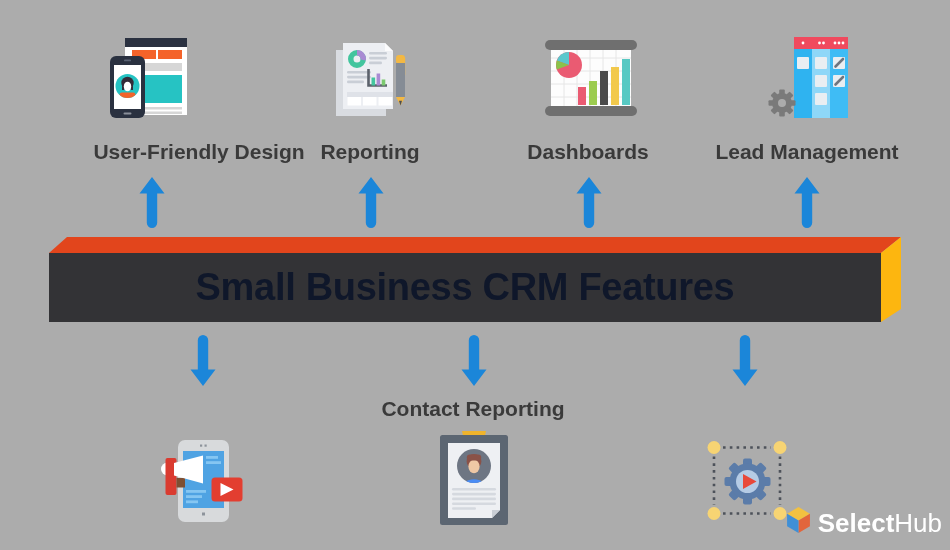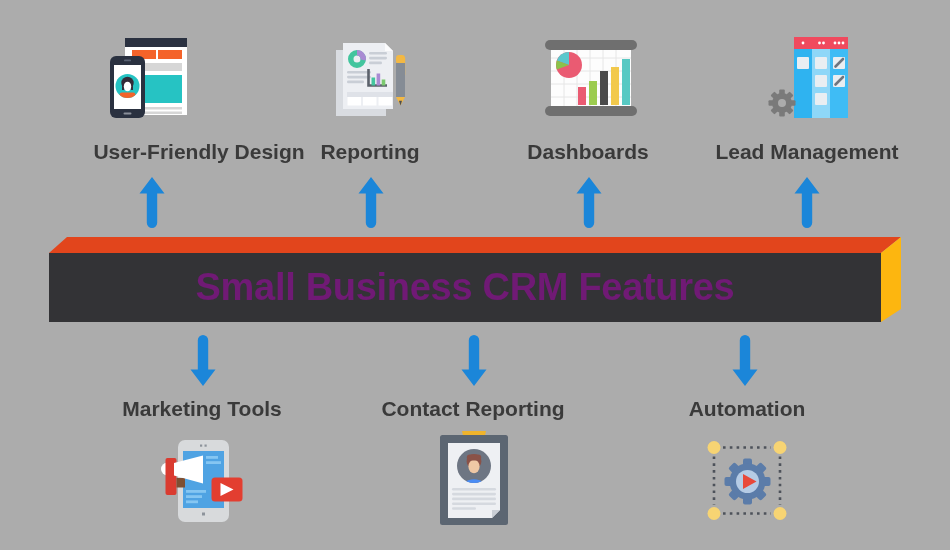--- a/index.html
+++ b/index.html
@@ -9,21 +9,21 @@
   .feat-label{position:absolute;transform:translateX(-50%);white-space:nowrap;
     font-size:21px;font-weight:bold;color:#3a3a3a;line-height:24px;}
 
   .icon-box{position:absolute;}
   .arrow{position:absolute;width:26px;height:52px;}
   .arrow.down svg{transform:rotate(180deg);}
 
   #banner-shape{position:absolute;left:0;top:228;}
   #banner-title{position:absolute;left:49px;top:253px;width:832px;height:69px;
     display:flex;align-items:center;justify-content:center;
-    font-size:38px;font-weight:800;color:#701a75;letter-spacing:-0.3px;white-space:nowrap;border-radius:24px;}
+    font-size:38px;font-weight:800;color:#0f172a;letter-spacing:-0.3px;white-space:nowrap;border-radius:24px;}
 
   #logo{position:absolute;right:8px;top:507px;display:flex;align-items:center;gap:7px;}
   #logo .logo-text{font-size:26px;color:#ffffff;line-height:30px;}
   #logo .logo-select{font-weight:800;}
   #logo .logo-hub{font-weight:400;}
 </style>
 </head>
 <body>
 
 <div id="stage">
@@ -205,23 +205,21 @@
     <svg width="26" height="52" viewBox="0 0 26 52">
         <path d="M13 0 L25.5 16.5 H18.2 V45.8 a5.2 5.2 0 0 1 -10.4 0 V16.5 H0.5 Z" fill="#1b86d9"></path>
       </svg>
   </div>
   <div class="arrow down" style="left:732px;top:334px;">
     <svg width="26" height="52" viewBox="0 0 26 52">
         <path d="M13 0 L25.5 16.5 H18.2 V45.8 a5.2 5.2 0 0 1 -10.4 0 V16.5 H0.5 Z" fill="#1b86d9"></path>
       </svg>
   </div>
 
-  <div class="feat-label" style="left:202px;top:397px;">Marketing Tools</div>
   <div class="feat-label" style="left:473px;top:397px;">Contact Reporting</div>
-  <div class="feat-label" style="left:747px;top:397px;">Automation</div>
 
   <div class="icon-box" style="left:159px;top:438px;width:84px;height:84px;">
     <svg width="84" height="84" viewBox="0 0 84 84">
       <rect x="19" y="2" width="51" height="82" rx="7" fill="#d8dadc"></rect>
       <rect x="41" y="6.5" width="2.2" height="2.2" fill="#8d939b"></rect>
       <rect x="45.5" y="6.5" width="2.2" height="2.2" fill="#8d939b"></rect>
       <rect x="24" y="13" width="41" height="57" fill="#4fa3e3"></rect>
       <rect x="47" y="18" width="12" height="2.8" fill="#85c6f2"></rect>
       <rect x="47" y="23.2" width="15" height="2.8" fill="#85c6f2"></rect>
       <rect x="27" y="52" width="20" height="2.8" fill="#85c6f2"></rect>
@@ -300,14 +298,24 @@
               <rect x="-4.5" y="-23" width="9" height="8" rx="2"></rect>
             </g>
           <circle cx="0" cy="0" r="18"></circle>
         </g>
         <circle cx="0" cy="0" r="11.5" fill="#b5cbe5"></circle>
         <polygon points="-4.5,-7.5 -4.5,7.5 9,0" fill="#e8483a"></polygon>
       </g>
     </svg>
   </div>
 
+  <div id="logo">
+    <span>
+      <svg width="25" height="27" viewBox="0 0 24 26">
+        <polygon points="12,0 23,6.5 12,13 1,6.5" fill="#f2c141"></polygon>
+        <polygon points="23,6.5 23,18.5 12,25 12,13" fill="#e2653c"></polygon>
+        <polygon points="1,6.5 12,13 12,25 1,18.5" fill="#3f8fd6"></polygon>
+      </svg>
+    </span>
+    <span class="logo-text"><span class="logo-select">Select</span><span class="logo-hub">Hub</span></span>
+  </div>
 
 </div>
 
 </body></html>

